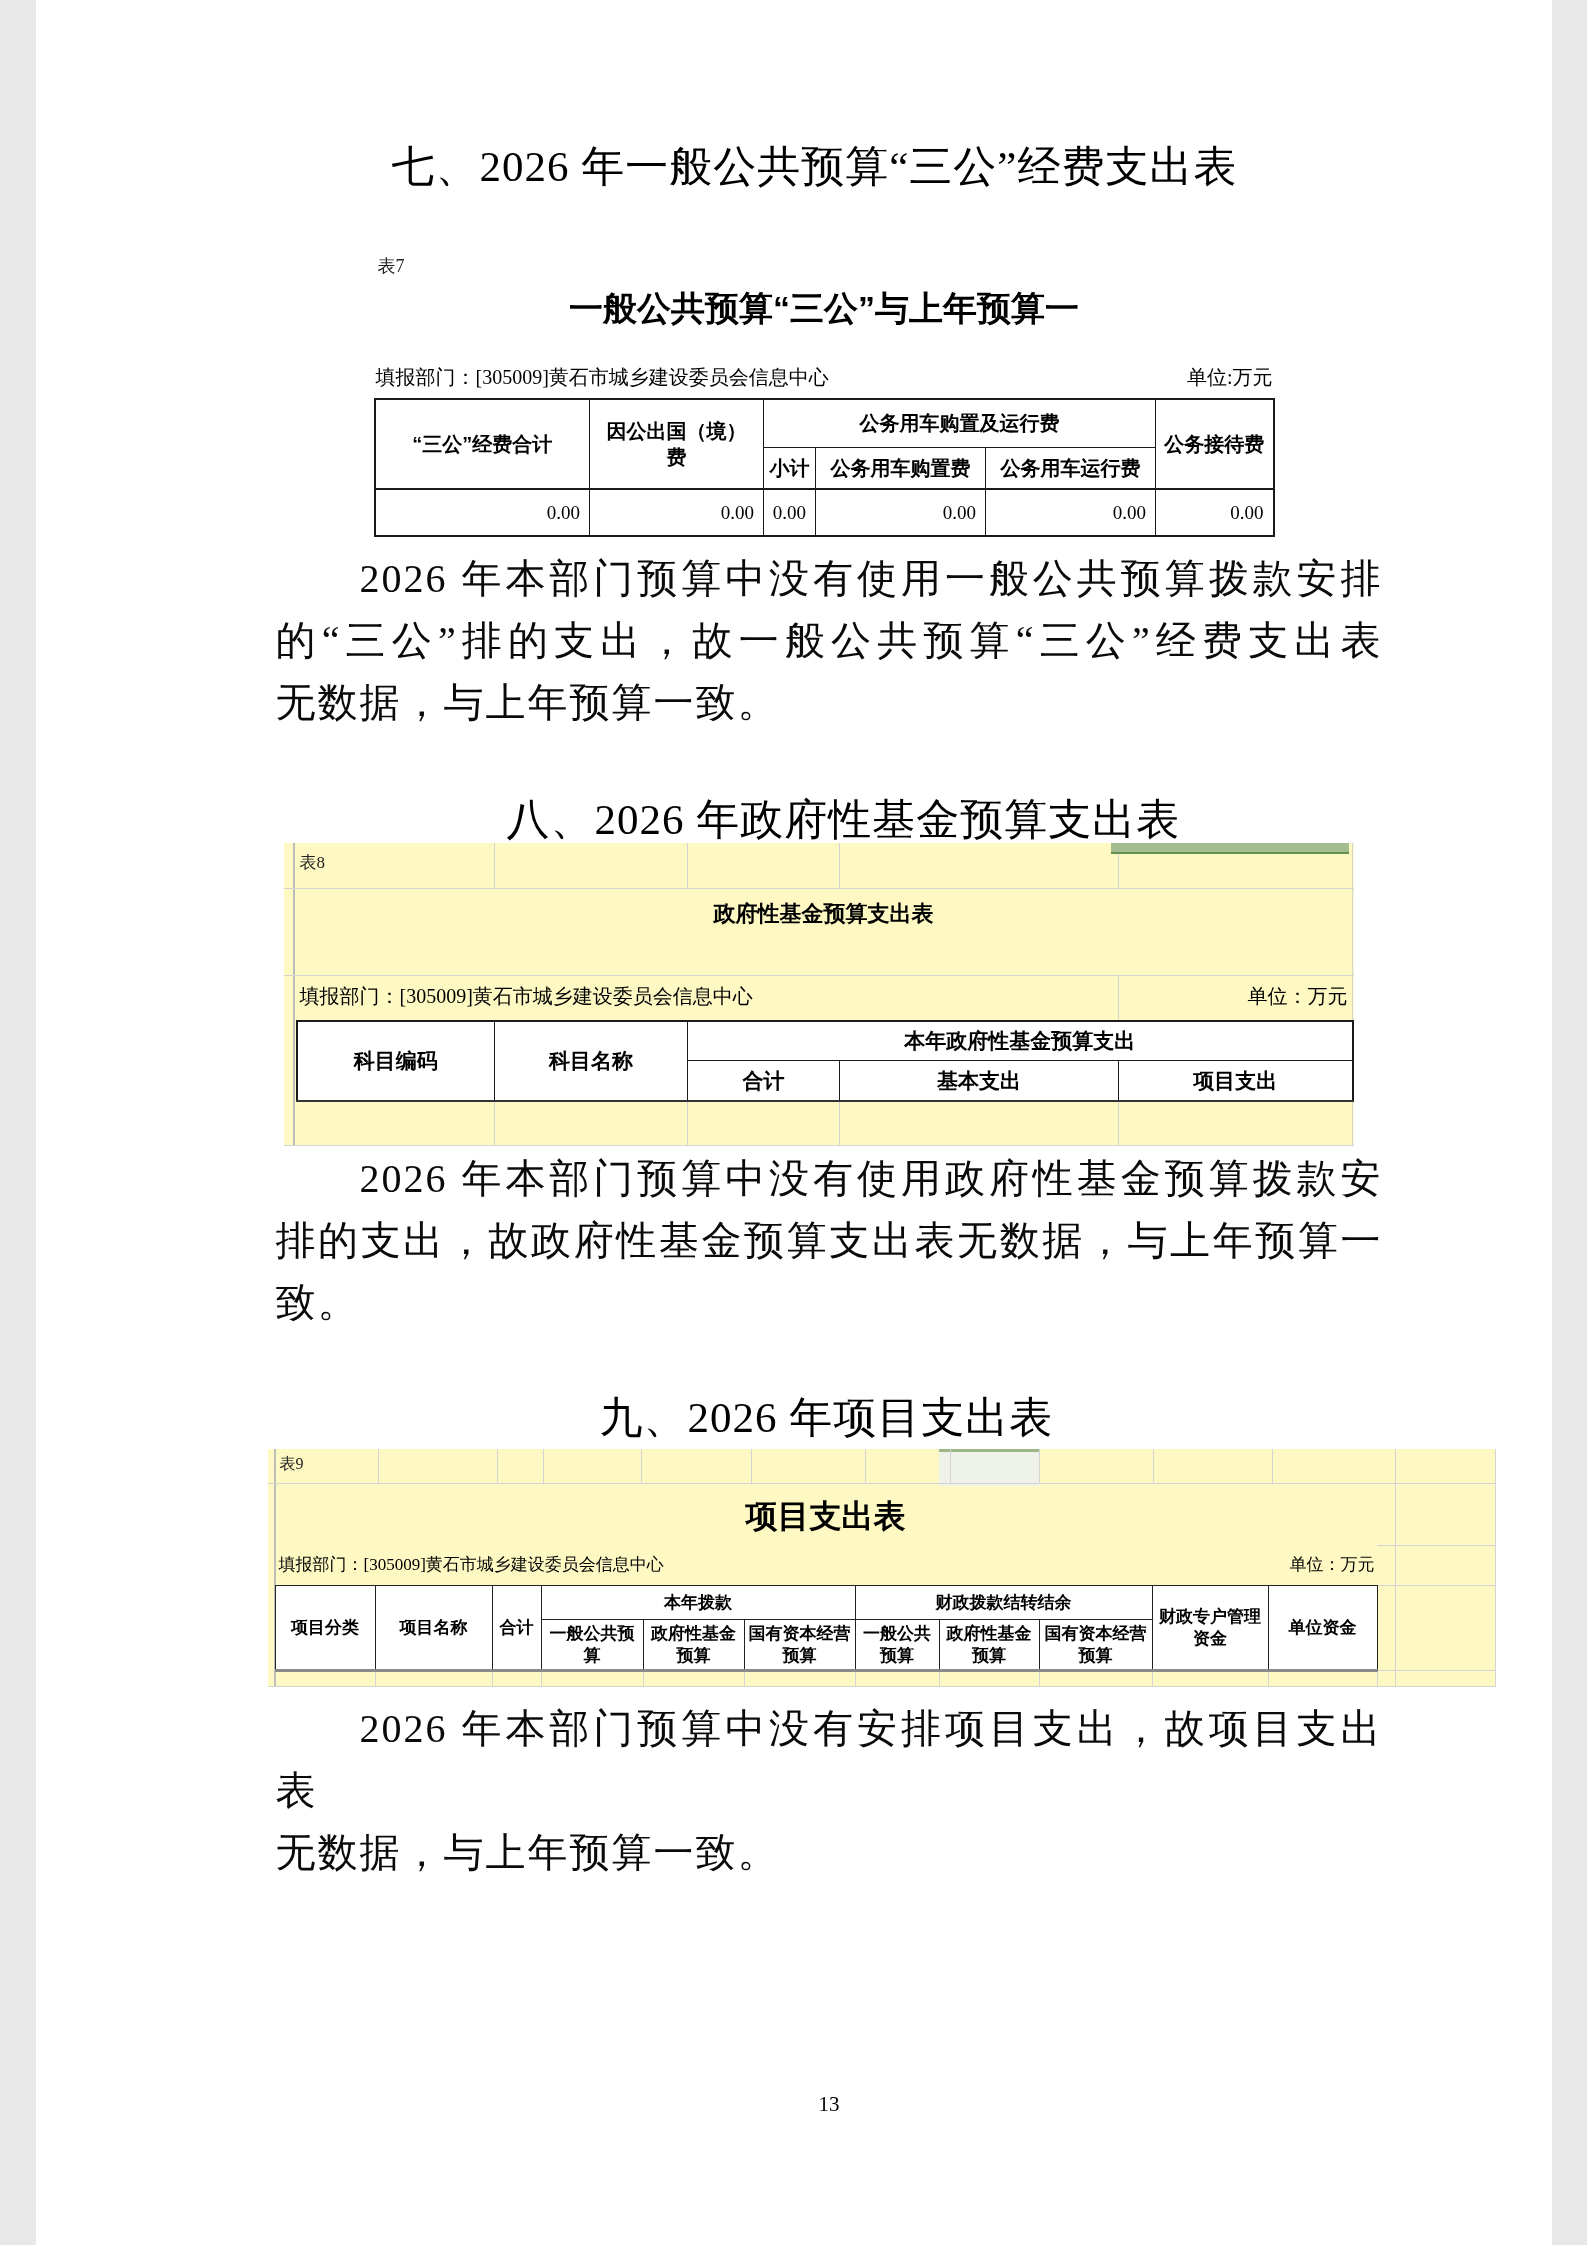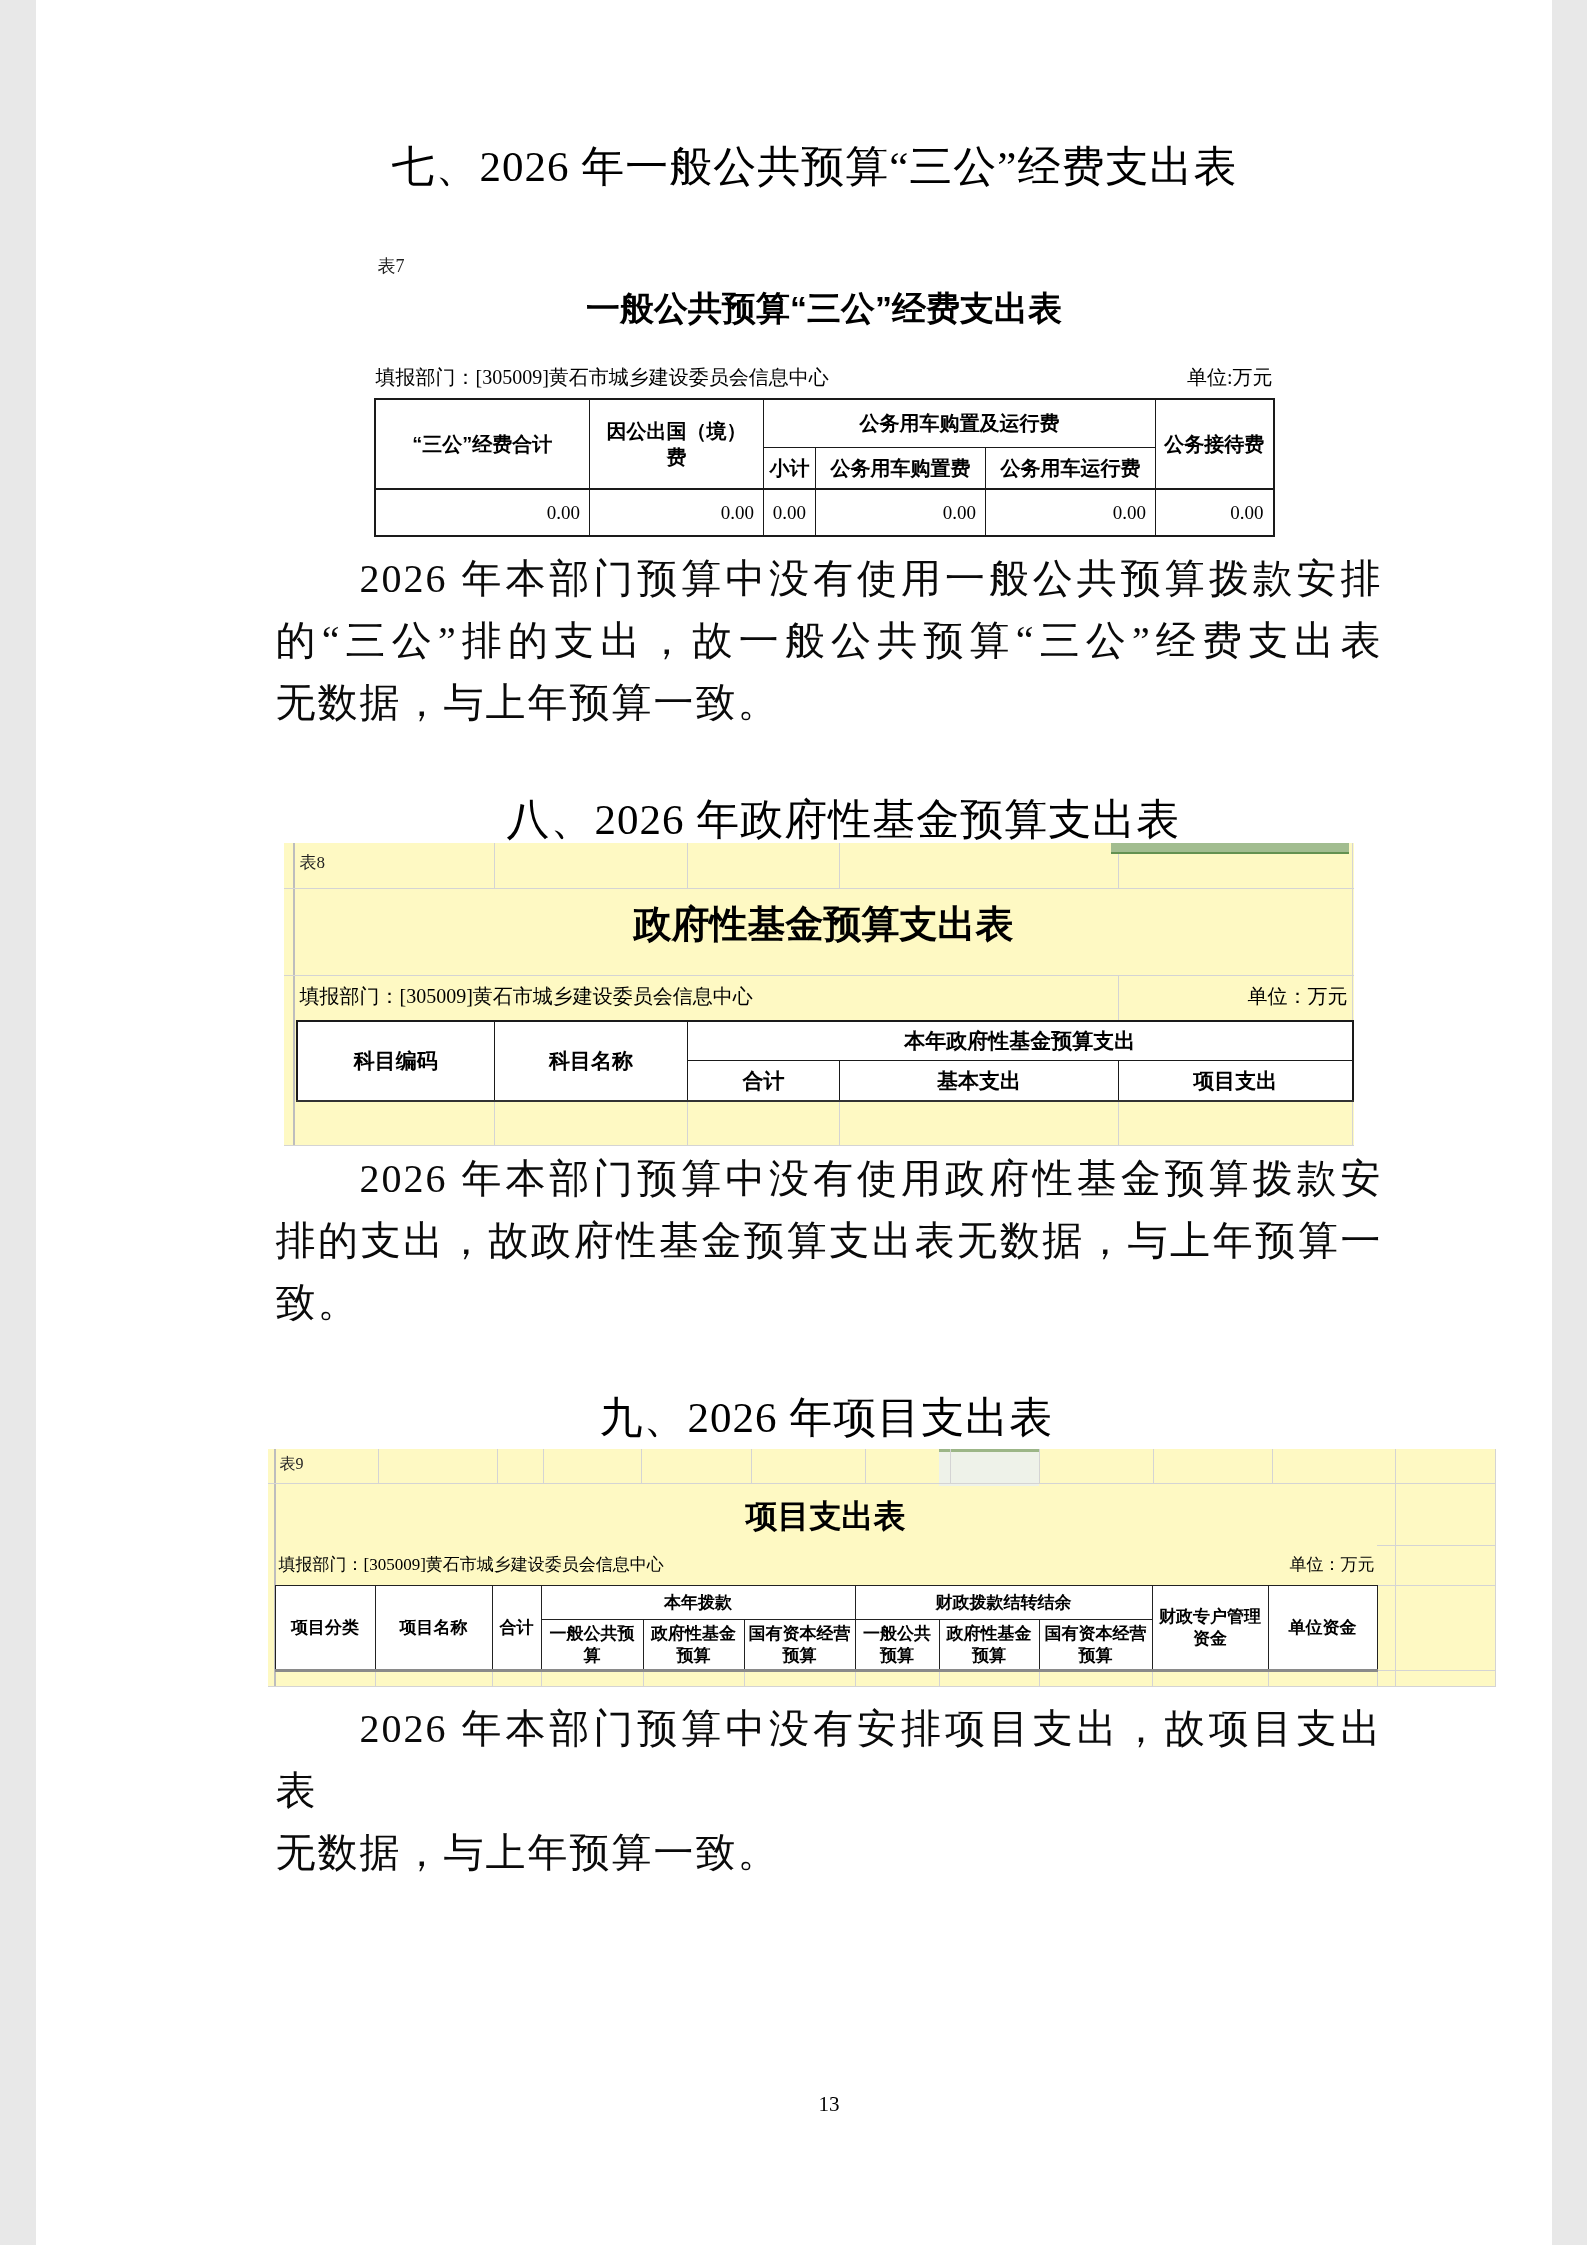--- a/index.html
+++ b/index.html
@@ -45,21 +45,21 @@
 </style>
 </head>
 <body>
 
 <div class="page">
 
   <div class="heading abs" style="left:356px;top:138px;">七、2026 年一般公共预算“三公”经费支出表</div>
 
   <div class="tlabel abs" style="left:342px;top:254px;">表7</div>
 
-  <div class="btitle abs" style="left:340px;top:286px;width:897px;font-size:34px;">一般公共预算“三公”经费支出表</div>
+  <div class="btitle abs" style="left:340px;top:286px;width:897px;font-size:34px;">一般公共预算“三公”与上年预算一</div>
 
   <div class="meta abs" style="left:340px;top:364px;width:897px;font-size:20px;">
     <span>填报部门：[305009]黄石市城乡建设委员会信息中心</span>
     <span>单位:万元</span>
   </div>
 
   <table class="t7 abs" style="left:338px;top:398px;width:899px;">
     <colgroup>
       <col style="width:215px">
         <col style="width:174px">
@@ -112,21 +112,21 @@
     <div class="vgl" style="left:834px;top:0;height:45px;"></div>
     <div class="vgl" style="left:834px;top:132px;height:45px;"></div>
     <div class="vgl" style="left:210px;top:257px;height:46px;"></div>
     <div class="vgl" style="left:403px;top:257px;height:46px;"></div>
     <div class="vgl" style="left:555px;top:257px;height:46px;"></div>
     <div class="vgl" style="left:834px;top:257px;height:46px;"></div>
     <div class="greenbar" style="left:827px;top:0;width:238px;height:9px;"></div>
 
     <div class="tlabel abs" style="left:16px;top:8px;font-size:17px;">表8</div>
 
-    <div class="btitle abs" style="left:12px;top:56px;width:1056px;font-size:38px;">政府性基金预算支出表</div>
+    <div class="btitle abs" style="left:12px;top:56px;width:1056px;font-size:22px;">政府性基金预算支出表</div>
 
     <div class="meta abs" style="left:16px;top:140px;width:1048px;font-size:20px;">
       <span>填报部门：[305009]黄石市城乡建设委员会信息中心</span>
       <span>单位：万元</span>
     </div>
 
     <table class="t8 abs" style="left:12px;top:177px;width:1056px;">
       <colgroup>
         <col style="width:198px">
           <col style="width:193px">

